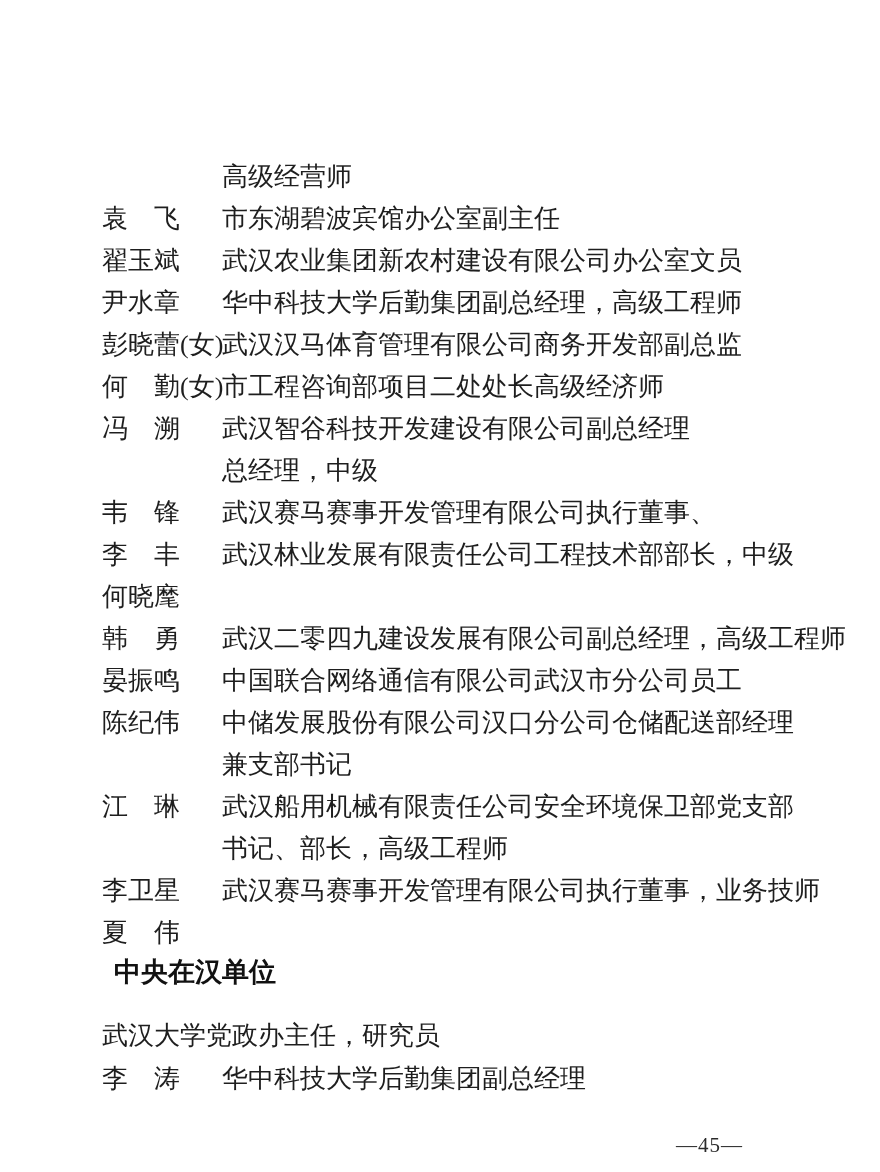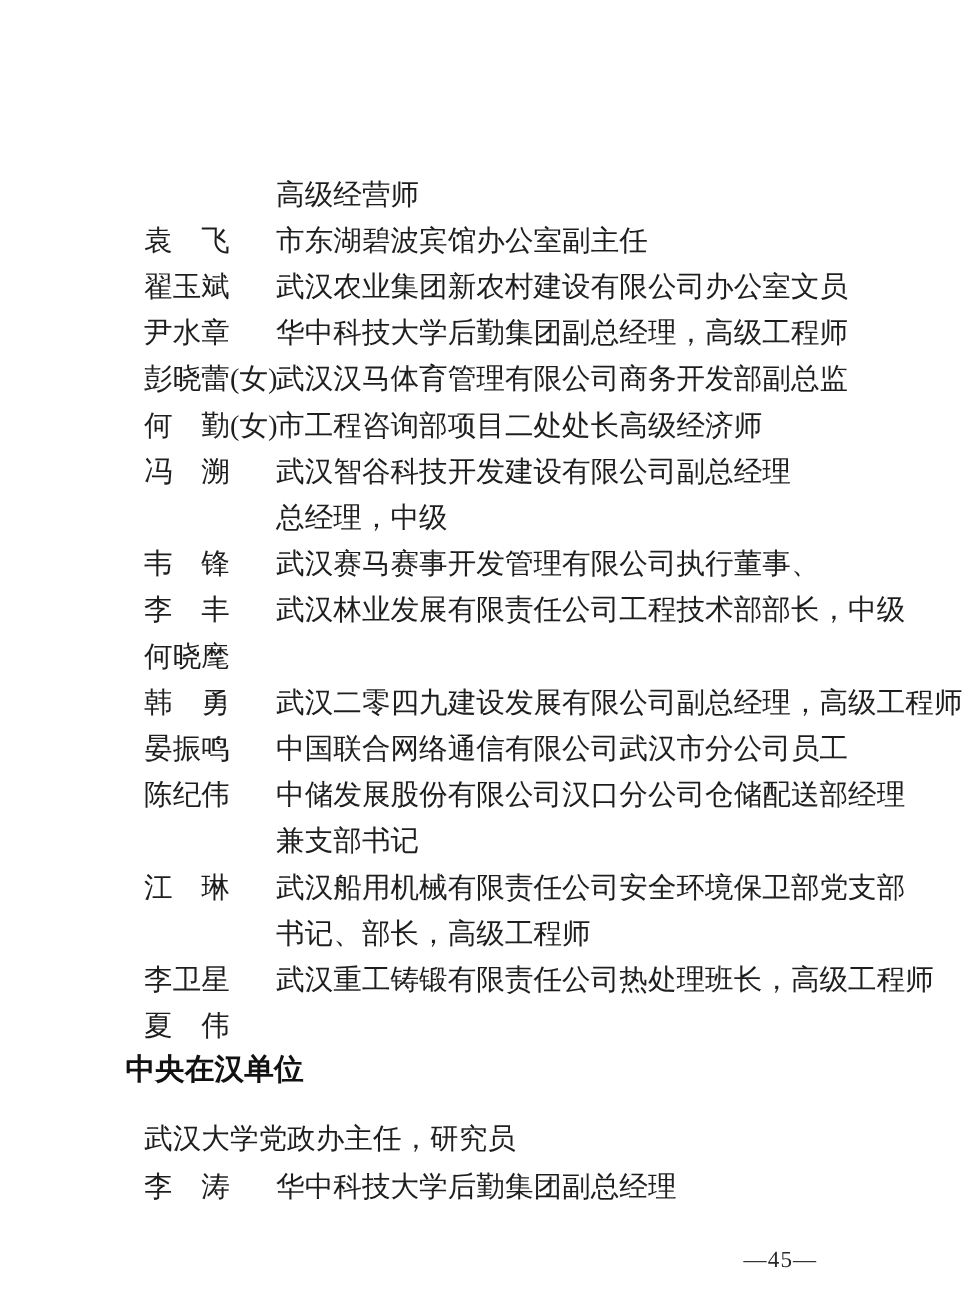--- a/index.html
+++ b/index.html
@@ -4,21 +4,21 @@
 <style>
   html,body{margin:0;padding:0;background:#ffffff;}
   .page{
     position:relative;
     width:880px;height:1172px;
     background:#ffffff;
     overflow:hidden;
     font-family:"Liberation Serif","DejaVu Serif",serif;
     color:#1e1e1e;
   }
-  .roster{position:absolute;left:131px;top:156px;}
+  .roster{position:absolute;left:102px;top:156px;}
   .roster .row{
     display:flex;
     align-items:baseline;
     height:42px;
     line-height:42px;
     font-size:26px;
     white-space:nowrap;
   }
   .roster.second{top:1014px;}
   .roster.second .row{height:43px;line-height:43px;}
@@ -116,21 +116,21 @@
     <div class="row">
       <span class="name-box"><span>江　琳</span><span class="sfx"></span></span>
       <span class="desc">武汉船用机械有限责任公司安全环境保卫部党支部</span>
     </div>
     <div class="row">
       <span class="name-box"><span></span><span class="sfx"></span></span>
       <span class="desc">书记、部长，高级工程师</span>
     </div>
     <div class="row">
       <span class="name-box"><span>李卫星</span><span class="sfx"></span></span>
-      <span class="desc">武汉重工铸锻有限责任公司热处理班长，高级工程师</span>
+      <span class="desc">武汉赛马赛事开发管理有限公司执行董事，业务技师</span>
     </div>
     <div class="row">
       <span class="name-box"><span>夏　伟</span><span class="sfx"></span></span>
     </div>
   </div>
 
   <div class="section-heading">中央在汉单位</div>
 
   <div class="roster second">
     <div class="row">

